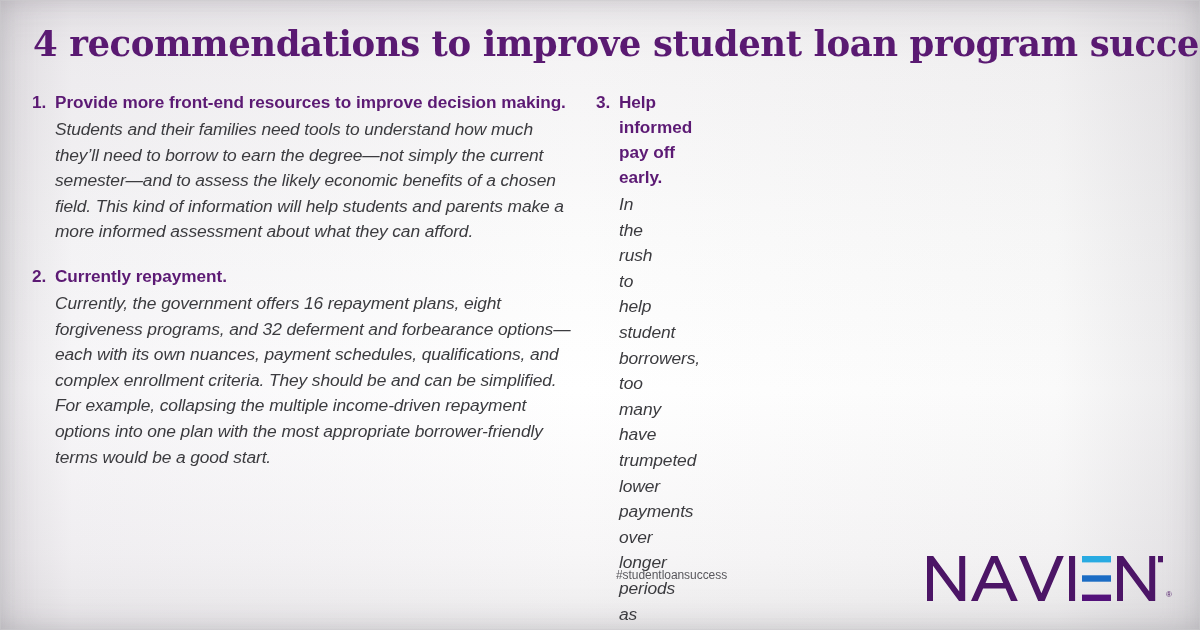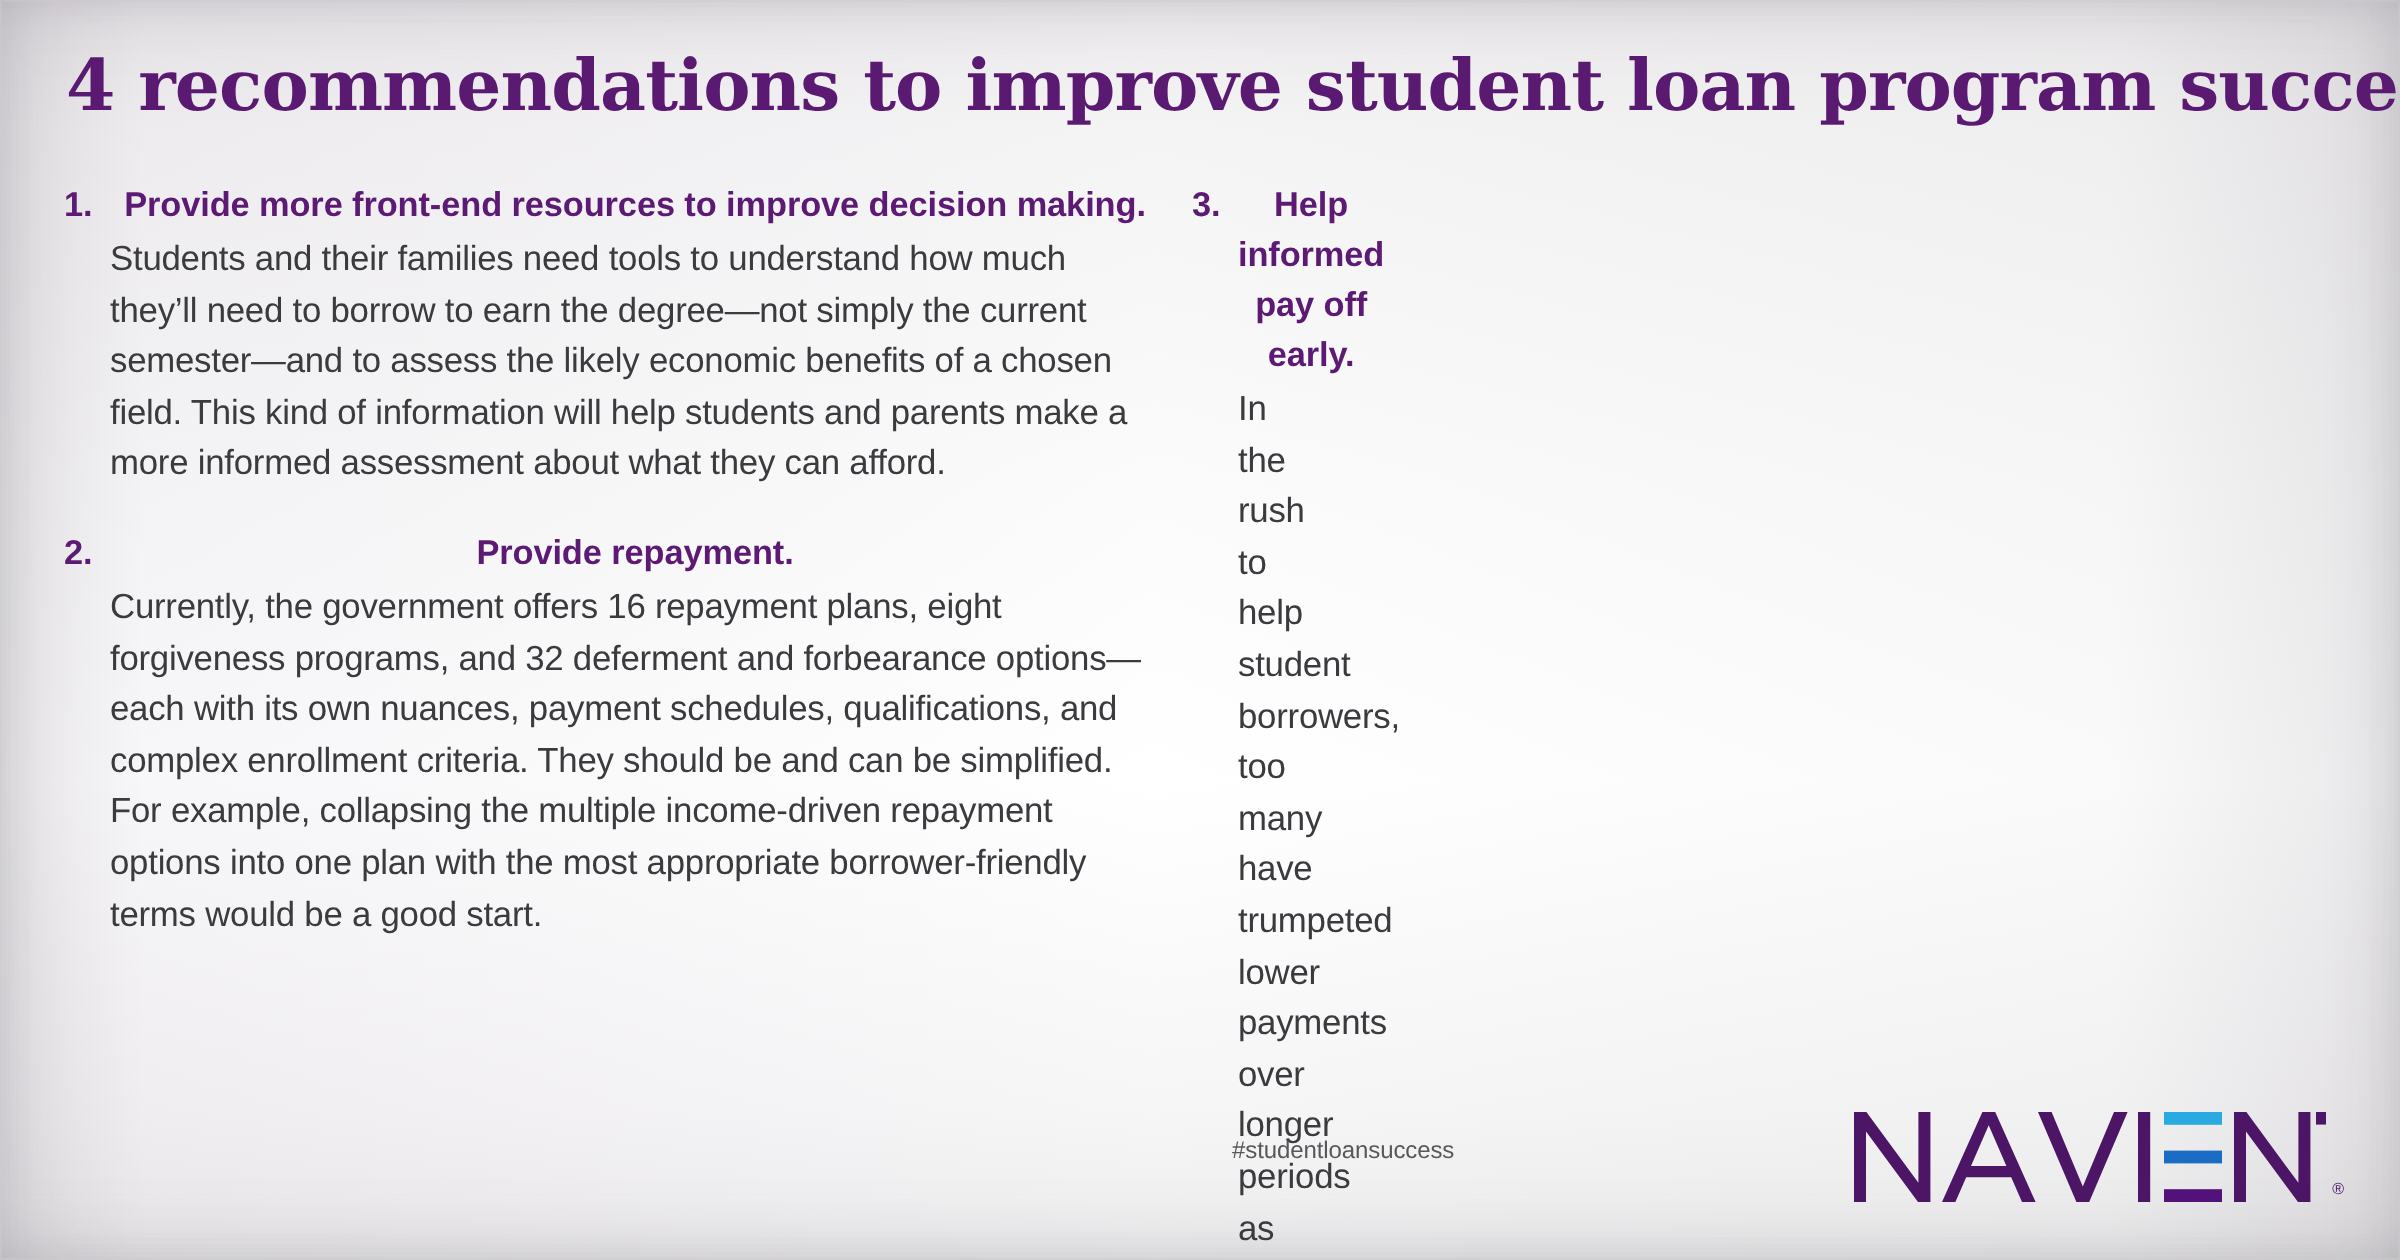--- a/index.html
+++ b/index.html
@@ -96,29 +96,29 @@
     letter-spacing: -0.05px;
   }
   .rec-num {
     flex: 0 0 auto;
     width: 23px;
     color: #5c1a74;
     font-weight: 700;
   }
   .rec-title {
     flex: 1 1 auto;
-    text-align: center;
   }
 
   .rec-body {
     margin: 2px 0 0 23px;
     color: #3b3b3f;
     font-size: 17.4px;
     line-height: 25.6px;
     letter-spacing: -0.12px;
+    font-style: italic;
   }
 
   .cta {
     margin: 31px 0 0 23px;
     color: #2c2c30;
     font-weight: 700;
     font-size: 17.2px;
     line-height: 25.5px;
     letter-spacing: -0.05px;
   }
@@ -168,21 +168,21 @@
         <div class="rec-head">
           <span class="rec-num">1.</span>
           <span class="rec-title">Provide more front-end resources to improve decision making.</span>
         </div>
         <p class="rec-body">Students and their families need tools to understand how much they’ll need to borrow to earn the degree—not simply the current semester—and to assess the likely economic benefits of a chosen field. This kind of information will help students and parents make a more informed assessment about what they can afford.</p>
       </div>
 
       <div class="rec">
         <div class="rec-head">
           <span class="rec-num">2.</span>
-          <span class="rec-title">Provide repayment.</span>
+          <span class="rec-title">Currently repayment.</span>
         </div>
         <p class="rec-body">Currently, the government offers 16 repayment plans, eight forgiveness programs, and 32 deferment and forbearance options—each with its own nuances, payment schedules, qualifications, and complex enrollment criteria. They should be and can be simplified. For example, collapsing the multiple income-driven repayment options into one plan with the most appropriate borrower-friendly terms would be a good start.</p>
       </div>
 
     </div>
 
     <div class="col col-right">
       <div class="col-right-inner">
 
         <div class="rec">

